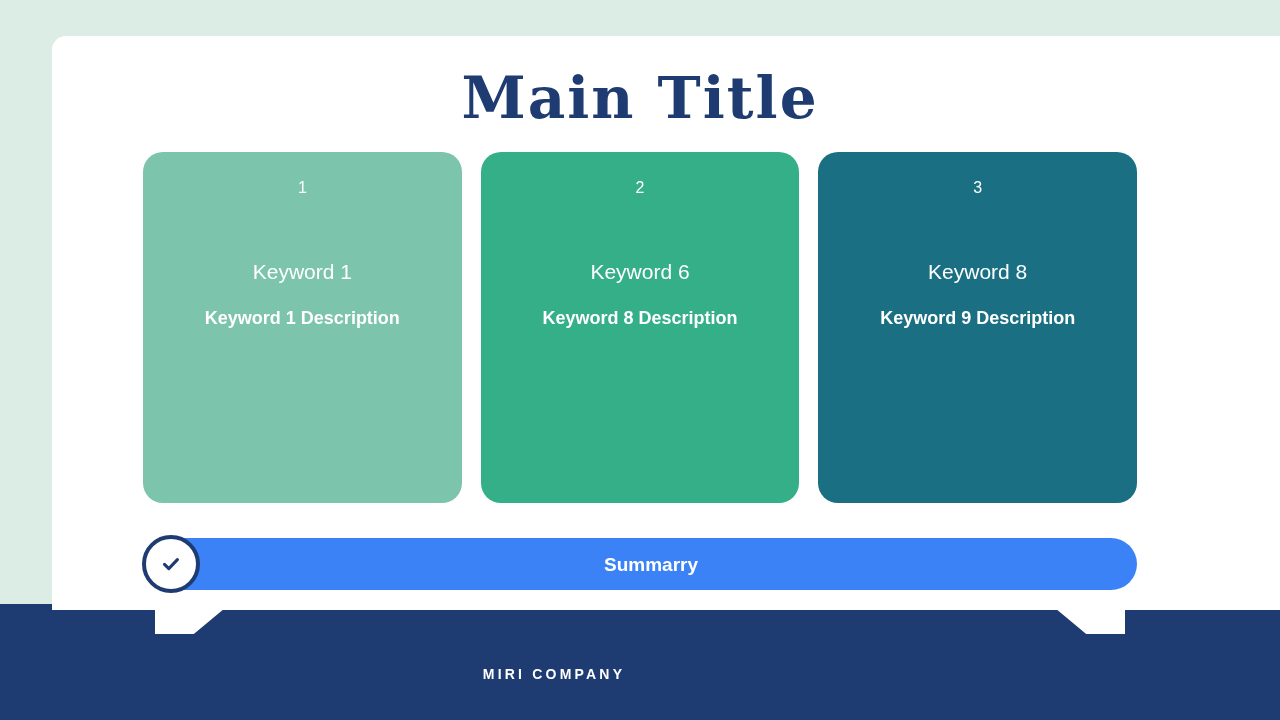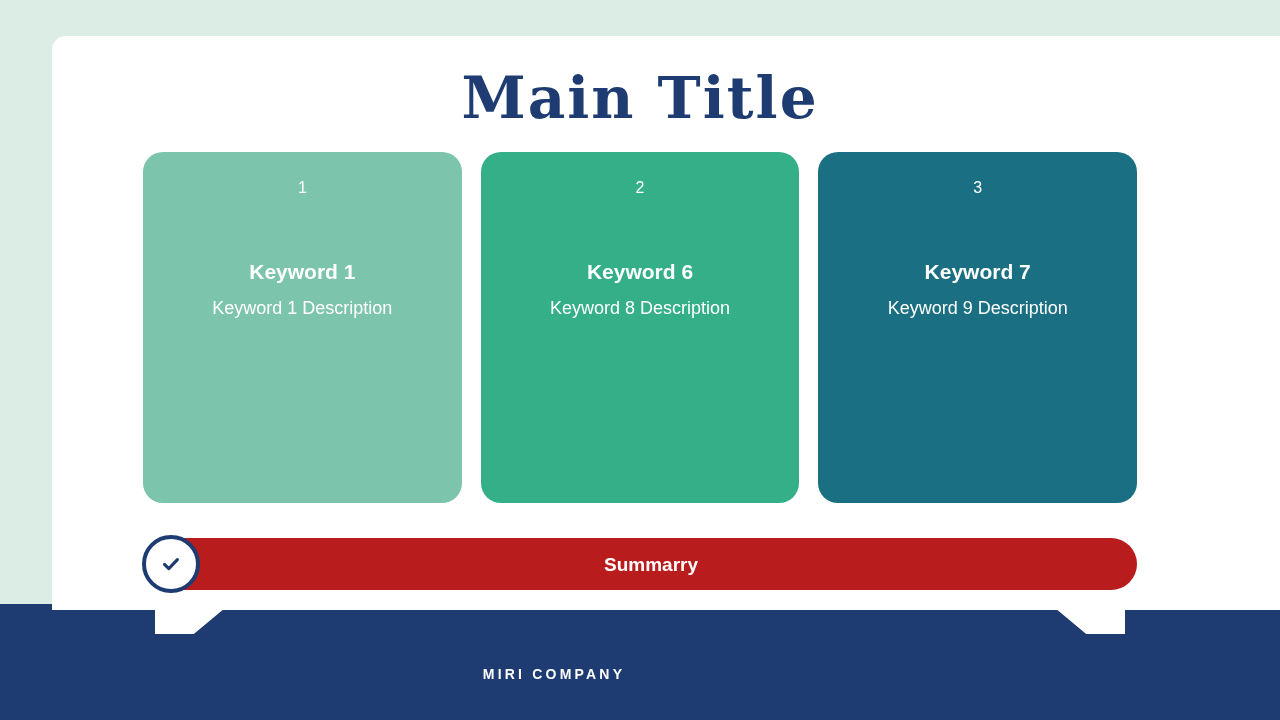--- a/index.html
+++ b/index.html
@@ -93,38 +93,38 @@
     color:#ffffff;
     font-size:16px;
     font-weight:400;
     line-height:1;
   }
 
   .kw-title {
     margin-top:65px;
     color:#ffffff;
     font-size:21px;
-    font-weight:bold;
+    font-weight:normal;
     line-height:1;
   }
 
   .kw-desc {
-    margin-top:17px;
+    margin-top:27px;
     color:#ffffff;
     font-size:18px;
-    font-weight:400;
+    font-weight:700;
     line-height:1;
   }
 
   
   .summary-bar {
     position:absolute;
     left:91px; top:502px;
     width:994px; height:52px;
-    background:#b91c1c;
+    background:#3b82f6;
     border-radius:26px;
     display:flex;
     align-items:center;
     justify-content:center;
   }
 
   .summary-label {
     color:#ffffff;
     font-size:19px;
     font-weight:bold;
@@ -163,21 +163,21 @@
     </div>
 
     <div class="kw-card" style="background: rgb(52, 175, 136);">
       <span class="kw-number">2</span>
       <span class="kw-title">Keyword 6</span>
       <span class="kw-desc">Keyword 8 Description</span>
     </div>
 
     <div class="kw-card" style="background: rgb(26, 112, 130);">
       <span class="kw-number">3</span>
-      <span class="kw-title">Keyword 7</span>
+      <span class="kw-title">Keyword 8</span>
       <span class="kw-desc">Keyword 9 Description</span>
     </div>
 
   </div>
 
   <div class="summary-bar">
     <span class="summary-check">
       <svg width="26" height="26" viewBox="0 0 26 26" aria-hidden="true">
         <path d="M6.5 13.4 L10.8 17.6 L19.4 8.6" fill="none" stroke="#1e3c72" stroke-width="3.1" stroke-linecap="round" stroke-linejoin="round"></path>
       </svg>

